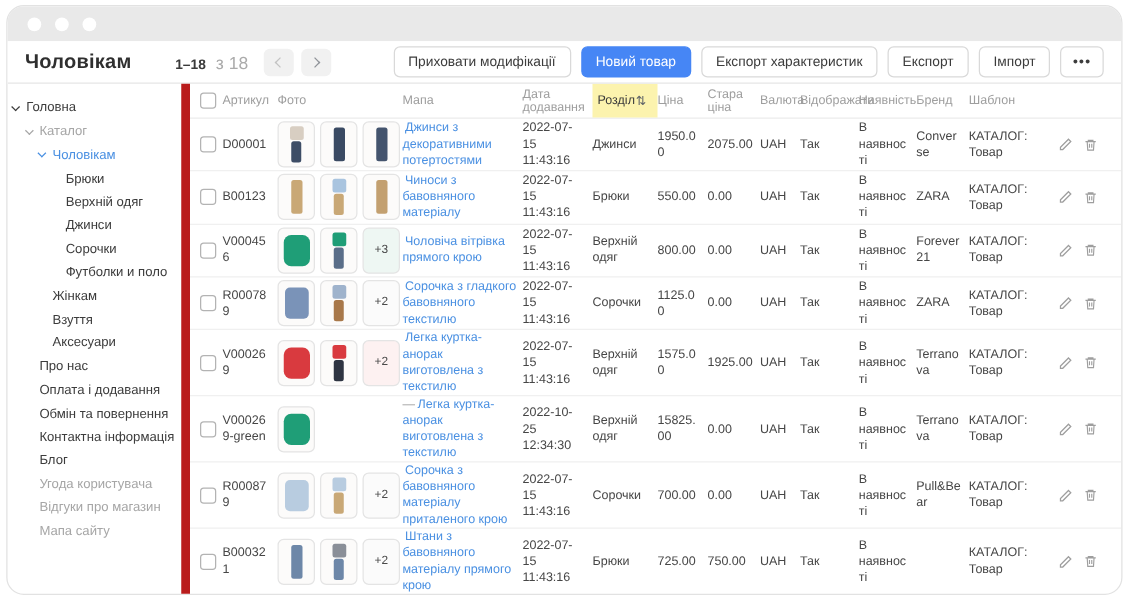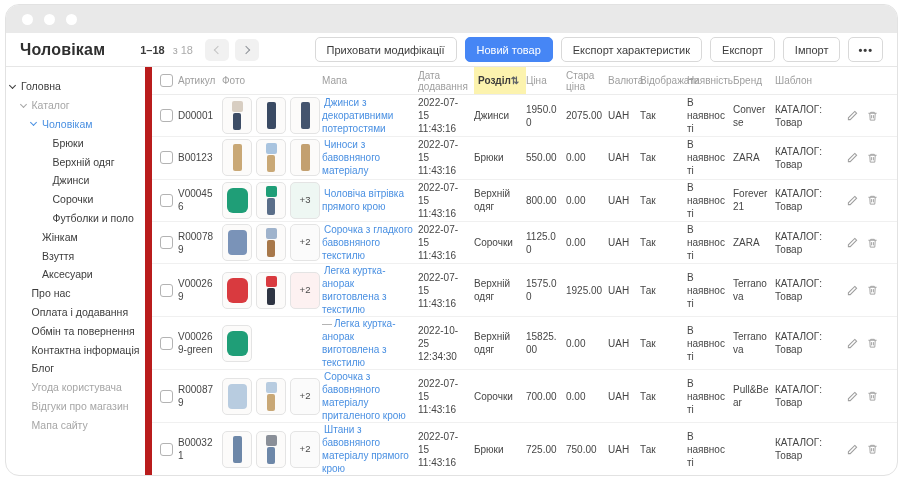--- a/index.html
+++ b/index.html
@@ -4,41 +4,41 @@
 <style>
   * { margin:0; padding:0; box-sizing:border-box; }
   html,body { width:903px; height:480px; background:#fff; font-family:"Liberation Sans", sans-serif; overflow:hidden; }
   .window { position:absolute; left:5px; top:4px; width:893px; height:472px; background:#fff; border:1px solid #e2e2e2; border-radius:14px; overflow:hidden; }
   .titlebar { height:28px; background:#e9e9e9; display:flex; align-items:center; padding-left:16px; gap:11px; }
   .dot { width:11px; height:11px; border-radius:50%; background:#fff; }
   .toolbar { height:34px; display:flex; align-items:center; padding:0 14px; border-bottom:1px solid #e6e6e6; background:#fff; }
   .page-title { font-size:16px; font-weight:700; color:#2f2f2f; letter-spacing:.2px; }
   .pag { margin-left:35px; font-size:11px; display:flex; align-items:baseline; gap:8px; }
   .pag .range { font-weight:700; color:#3a3a3a; }
-  .pag .of { color:#ababab; font-size:11px; }
+  .pag .of { color:#ababab; font-size:14px; }
   .navbtns { display:flex; gap:6px; margin-left:12px; }
   .navbtn { width:24px; height:22px; background:#f1f1f1; border:none; border-radius:5px; display:flex; align-items:center; justify-content:center; cursor:pointer; }
   .chev { display:inline-block; width:6px; height:6px; border-right:1.6px solid currentColor; border-bottom:1.6px solid currentColor; }
   .chev.left { transform:rotate(135deg); color:#c3c3c3; margin-left:2px;}
   .chev.right { transform:rotate(-45deg); color:#8f9399; margin-right:2px;}
   .spacer { flex:1; }
   .btns { display:flex; gap:8px; align-items:center; }
   .btn { height:25px; padding:0 11px; background:#fff; border:1px solid #d9d9d9; border-radius:5px; font-size:11px; color:#3c3c3c; font-family:inherit; cursor:pointer; white-space:nowrap; }
   .btn.primary { background:#4686f5; border-color:#4686f5; color:#fff; }
   .btn.more { padding:0 9px; font-weight:700; letter-spacing:1px; }
   .content { display:flex; height:409px; }
   .sidebar { width:146px; border-right:7px solid #b91c1c; padding-top:10px; flex-shrink:0; overflow:hidden; }
   .side-item { position:relative; height:18.8px; display:flex; align-items:center; font-size:10.5px; color:#3c3c3c; cursor:pointer; white-space:nowrap; }
   .side-item .schev { position:absolute; width:5px; height:5px; border-right:1.4px solid currentColor; border-bottom:1.4px solid currentColor; transform:rotate(45deg); margin-top:-2px; }
   .side-item.muted { color:#a6a6a6; }
   .side-item.active { color:#4a90e2; }
   .tablewrap { flex:1; overflow:hidden; }
   .thead { display:flex; height:28px; align-items:center; border-bottom:1px solid #ececec; }
   .hcell { font-size:10px; color:#9e9e9e; display:flex; align-items:center; height:100%; padding-right:4px; }
-  .hcell.hl { background:#fcf3ae; color:#3a3a3a; font-weight:700; justify-content:space-between; padding-left:0; }
+  .hcell.hl { background:#fcf3ae; color:#3a3a3a; font-weight:400; justify-content:space-between; padding-left:0; }
   .sort { font-size:10px; color:#5f6368; margin-right:5px; cursor:pointer; }
   .cell { padding-right:5px; font-size:10px; color:#464646; line-height:1.3; word-wrap:break-word; }
   .c-cb { width:26px; display:flex; justify-content:flex-start; padding-left:8px; }
   .c-sku { width:44px; }
   .c-photo { width:100px; display:flex; align-items:center; }
   .c-name { width:96px; }
   .c-date { width:56px; }
   .c-section { width:52px; }
   .c-price { width:40px; }
   .c-old { width:42px; }

